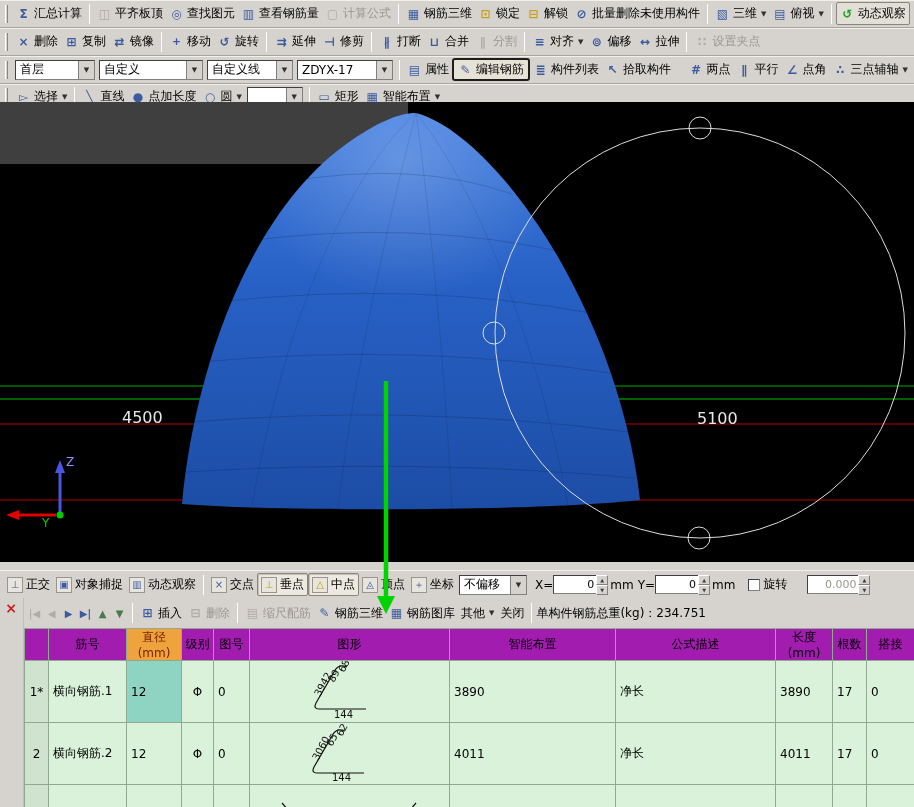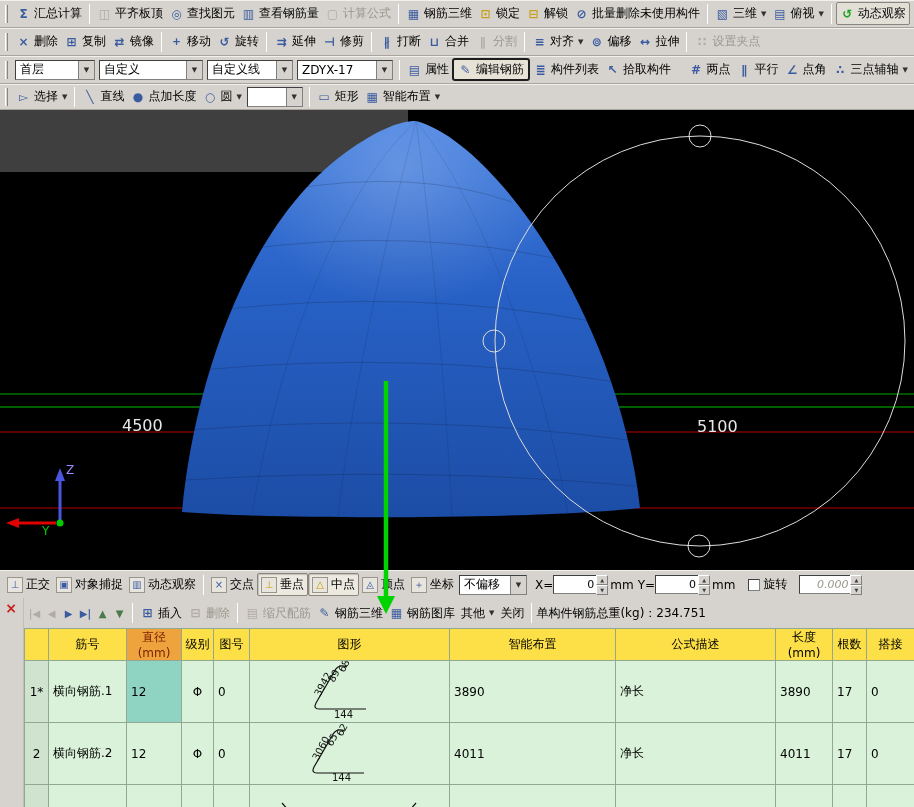--- a/index.html
+++ b/index.html
@@ -18,21 +18,21 @@
   .caret{font-size:7px;color:#303030;margin-left:1px;}
   .combo{display:flex;align-items:center;height:20px;background:#fff;border:1px solid #808080;
          border-top-color:#404040;border-left-color:#404040;margin:0 2px;flex:none;}
   .combo .cv{padding:0 4px;flex:1;overflow:hidden;}
   .combo .dd{width:16px;height:18px;background:#d6d3ce;border-left:1px solid #808080;display:flex;
              align-items:center;justify-content:center;font-size:7px;color:#303030;}
   .framed{border:1px solid #8a867e;background:#e2dfd6;border-radius:2px;}
   .active-tool{border:2px solid #1d1d1d;border-radius:3px;background:#e6e2d6;padding:1px 4px;}
   .pressed{background:#ece9e0;border:1px solid #8a867e;box-shadow:inset 1px 1px 1px rgba(0,0,0,.18);border-radius:2px;}
   
-  #viewport{position:absolute;left:0;top:110px;width:914px;height:460px;background:#000;}
+  #viewport{position:absolute;left:0;top:102px;width:914px;height:460px;background:#000;}
   
   #statusbar{position:absolute;left:0;top:570px;width:914px;height:28px;background:#d6d3ce;display:flex;
              align-items:center;padding:0 4px;border-top:1px solid #f2f0ea;white-space:nowrap;}
   .sic{display:inline-flex;width:16px;height:16px;border:1px solid #9a968e;background:#e8e5de;align-items:center;
        justify-content:center;font-size:10px;flex:none;}
   .num-in{width:44px;height:19px;border:1px solid #808080;border-top-color:#404040;border-left-color:#404040;
           background:#fff;font-size:11px;text-align:right;padding-right:2px;font-family:"DejaVu Sans",sans-serif;}
   .spin{display:inline-flex;flex-direction:column;width:12px;height:19px;margin-left:-1px;flex:none;}
   .spin i{flex:1;font-style:normal;font-size:5px;line-height:8px;text-align:center;background:#d6d3ce;
           border:1px solid #fff;border-right-color:#808080;border-bottom-color:#808080;color:#404040;}
@@ -44,21 +44,21 @@
   #left-strip{position:absolute;left:0;top:0;width:24px;height:209px;background:#d6d3ce;border-right:1px solid #c2bfb6;}
   #close-x{position:absolute;left:3px;top:3px;width:16px;height:16px;color:#c41e1e;font-weight:bold;font-size:14px;
            line-height:15px;text-align:center;}
   #panel-toolbar{position:absolute;left:24px;top:0;width:890px;height:30px;display:flex;align-items:center;
                  padding:0 2px;white-space:nowrap;}
   .nav{width:17px;text-align:center;font-size:10px;color:#3a5ba0;font-weight:bold;flex:none;padding:2px 0;}
   .nav.dis{color:#b0aca4;}
   
   #table-wrap{position:absolute;left:24px;top:30px;width:890px;height:179px;overflow:hidden;background:#d9f2d9;}
   table{border-collapse:collapse;table-layout:fixed;width:890px;font-size:12px;}
-  th{background:#fde047;border:1px solid #93a893;font-weight:normal;height:21px;padding:0 2px;}
+  th{background:#a21caf;border:1px solid #93a893;font-weight:normal;height:21px;padding:0 2px;}
   th.hl{background:#efa33c;color:#7a1f00;}
   td{border:1px solid #93a893;padding:2px 4px;vertical-align:middle;background:#d9f2d9;overflow:hidden;}
   td.rn{background:#cfe3cf;text-align:center;padding:2px 1px;}
   td.sel{background:#8fd4c2;}
   td.ctr{text-align:center;}
   td.fig{padding:0;text-align:center;}
   tr.r-tall{height:60px;}
   tr.r-cut{height:60px;}
   .figsvg text{font-size:10px;fill:#111;}
   .figsvg path{fill:none;stroke:#111;stroke-width:1.2;}
@@ -386,21 +386,21 @@
     <span style="margin:0 4px 0 2px">mm</span>
     <span>Y=</span>
     <input class="num-in" readonly="" value="0" style="">
     <span class="spin">
         <i>▲</i>
         <i>▼</i>
       </span>
     <span style="margin:0 10px 0 2px">mm</span>
     <span class="cb"></span>
     <span>旋转</span>
-    <input class="num-in muted" style="width: 52px; margin-left: 12px; font-style: italic;" readonly="" value="0.000">
+    <input class="num-in muted" style="width: 52px; margin-left: 20px;" readonly="" value="0.000">
     <span class="spin">
         <i>▲</i>
         <i>▼</i>
       </span>
   </div>
 
   <div id="panel">
     <div id="left-strip">
       <div id="close-x">×</div>
     </div>

